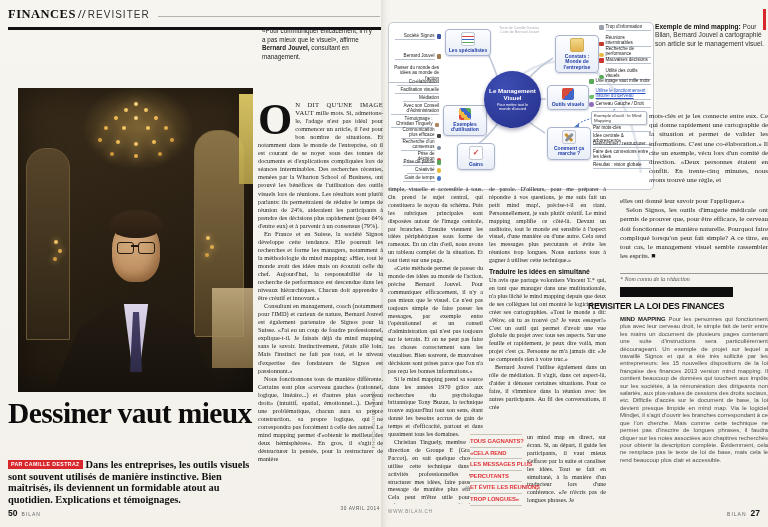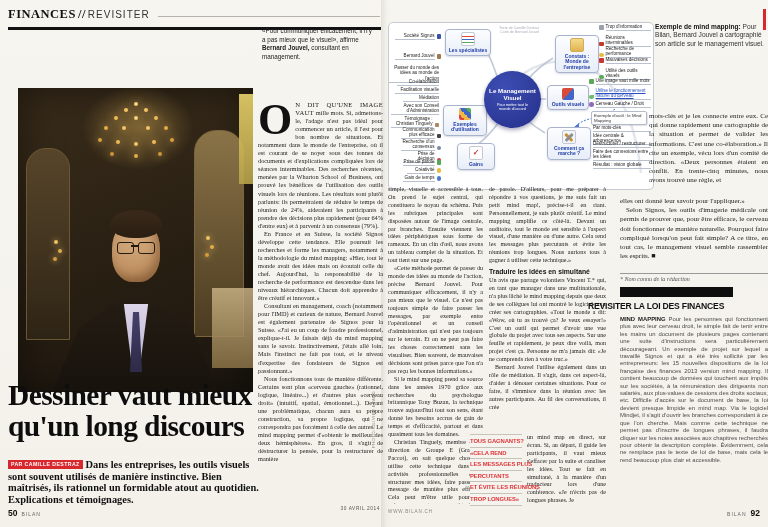--- a/index.html
+++ b/index.html
@@ -36,21 +36,21 @@
   .glasses .bridge{position:absolute;left:14px;top:3px;width:8px;height:1.5px;background:#241b10;}
   .photo-credit{left:371px;top:388px;width:10px;height:60px;font:4.2px/5px "Liberation Sans",sans-serif;color:#8a867c;letter-spacing:.4px;writing-mode:vertical-rl;transform:rotate(180deg);}
   
   .quoteblk{left:262px;top:27px;width:112px;font:6.3px/8.6px "Liberation Sans",sans-serif;color:#222;}
   .quoteblk b{font-weight:bold;}
   .col1{left:258px;top:101px;width:125px;height:386px;overflow:hidden;font:6.3px/8.05px "Liberation Serif",serif;text-align:justify;}
   .col1 p,.colx p{margin:0;}
   .col1 p + p,.colx p + p{text-indent:6px;}
   .dropcap{float:left;font:bold 44px/34px "Liberation Serif",serif;color:#111;margin:2px 3px 0 0;}
   .lead-caps{font-size:6.6px;letter-spacing:.3px;}
-  .title{left:8px;top:380px;width:258px;font:bold 29.5px/31px "Liberation Serif",serif;letter-spacing:-.6px;color:#0d0d0d;}
+  .title{left:8px;top:398px;width:258px;font:bold 29.5px/31px "Liberation Serif",serif;letter-spacing:-.6px;color:#0d0d0d;}
   .standfirst{left:8px;top:459px;width:256px;height:46px;overflow:hidden;font:bold 10.4px/11.6px "Liberation Serif",serif;color:#111;}
   .bytag{display:inline-block;background:#d9272e;color:#fff;font:bold 5.2px/7px "Liberation Sans",sans-serif;letter-spacing:.4px;padding:1px 3px;vertical-align:2px;margin-right:3px;}
   .foot{font-family:"Liberation Sans",sans-serif;color:#555;}
   .pg-num{font:bold 8.5px/9px "Liberation Sans",sans-serif;color:#111;}
   .brand{font:5px/9px "Liberation Sans",sans-serif;letter-spacing:1px;color:#666;}
   .fold{left:381px;top:0;width:10px;height:527px;background:linear-gradient(90deg,rgba(60,50,30,.10),rgba(60,50,30,.02) 55%,rgba(255,255,255,0));}
   
   .mindmap{left:388px;top:22px;width:264px;height:166px;background:#fff;border:1px solid #c6cad2;border-radius:5px;}
   .mm-credit{position:absolute;left:98px;top:3px;width:52px;text-align:right;font:3.6px/4.4px "Liberation Sans",sans-serif;color:#aab;}
   .mm-leaf{position:absolute;display:flex;align-items:flex-end;gap:2px;font:4.6px/5.4px "Liberation Sans",sans-serif;color:#222;}
@@ -122,24 +122,23 @@
 
   <div class="abs col1">
     <p><span class="dropcap">O</span><span class="lead-caps">N DIT QU'UNE IMAGE VAUT</span><span> mille mots. Si, admettons-le, l'adage n'est pas idéal pour commencer un article, il l'est pour bon nombre de situations. Et notamment dans le monde de l'entreprise, où il est courant de se noyer sous des tonnes de documents et d'explications compliquées lors de séances interminables. Des recherches récentes, menées par la Wharton School of Business, ont prouvé les bénéfices de l'utilisation des outils visuels lors de réunions. Les résultats sont plutôt parlants: ils permettraient de réduire le temps de réunion de 24%, aideraient les participants à prendre des décisions plus rapidement (pour 64% d'entre eux) et à parvenir à un consensus (79%).</span></p>
     <p>En France et en Suisse, la société Signos développe cette tendance. Elle poursuit les recherches et forme les managers, notamment à la méthodologie du mind mapping: «Hier, tout le monde avait des idées mais on écoutait celle du chef. Aujourd'hui, la responsabilité de la recherche de performance est descendue dans les niveaux hiérarchiques. Chacun doit apprendre à être créatif et innovant.»</p>
     <p>Consultant en management, coach (notamment pour l'IMD) et curieux de nature, Bernard Jouvel est également partenaire de Signos pour la Suisse. «J'ai eu un coup de foudre professionnel, explique-t-il. Je faisais déjà du mind mapping sans le savoir. Instinctivement, j'étais allé loin. Mais l'instinct ne fait pas tout, et le niveau d'expertise des fondateurs de Signos est passionnant.»</p>
     <p>Nous fonctionnons tous de manière différente. Certains sont plus «cerveau gauche» (rationnel, logique, linéaire...) et d'autres plus «cerveau droit» (intuitif, spatial, émotionnel...). Devant une problématique, chacun aura sa propre construction, sa propre logique, qui ne correspondra pas forcément à celle des autres. Le mind mapping permet d'«obtenir le meilleur des deux hémisphères». En gros, il s'agit de déstructurer la pensée, pour la restructurer de manière</p>
   </div>
 
   <div class="abs title">
     <div>Dessiner vaut mieux</div>
-    <div>qu'un long discours</div>
   </div>
   <div class="abs standfirst">
-    <span class="bytag">PAR CAMILLE DESTRAZ</span><span>Dans les entreprises, les outils visuels sont souvent utilisés de manière instinctive. Bien maîtrisés, ils rationnel un formidable atout au quotidien. Explications et témoignages.</span>
+    <span class="bytag">PAR CAMILLE DESTRAZ</span><span>Dans les entreprises, les outils visuels sont souvent utilisés de manière instinctive. Bien maîtrisés, ils deviennent un formidable atout au quotidien. Explications et témoignages.</span>
   </div>
 
   <div class="abs" style="left:8px;top:502px;">
     <span class="pg-num">50</span>
     <span class="brand">BILAN</span>
   </div>
   <div class="abs foot" style="left:280px;top:506px;width:100px;text-align:right;font-size:4.8px;letter-spacing:.6px;">30 AVRIL 2014</div>
 
   <div class="abs fold"></div>
 
@@ -344,17 +343,17 @@
 
   <div class="abs blackbar"></div>
   <div class="abs sb-title">REVISITER LA LOI DES FINANCES</div>
   <div class="abs sb-body">
     <b>MIND MAPPING</b><span> Pour les personnes qui fonctionnent plus avec leur cerveau droit, le simple fait de tenir entre les mains un document de plusieurs pages contenant une suite d'instructions sera particulièrement décourageant. Un exemple de projet sur lequel a travaillé Signos et qui a été très sollicité par les entrepreneurs: les 15 nouvelles dispositions de la loi française des finances 2013 version mind mapping. Il contient beaucoup de données qui touchent aux impôts sur les sociétés, à la rémunération des dirigeants non salariés, aux plus-values de cessions des droits sociaux, etc. Difficile d'accès sur le document de base, la loi devient presque limpide en mind map. Via le logiciel Mindjet, il s'agit d'ouvrir les branches correspondant à ce que l'on cherche. Mais comme cette technique ne permet pas d'inscrire de longues phrases, il faudra cliquer sur les notes associées aux chapitres recherchés pour obtenir la description complète. Évidemment, cela ne remplace pas le texte de loi de base, mais cela le rend beaucoup plus clair et accessible.</span>
   </div>
 
   <div class="abs foot" style="left:388px;top:509px;font-size:4.6px;letter-spacing:.8px;color:#888;">WWW.BILAN.CH</div>
   <div class="abs" style="left:688px;top:502px;width:72px;text-align:right;">
     <span class="brand">BILAN</span>
-    <span class="pg-num">92</span>
+    <span class="pg-num">27</span>
   </div>
 
   <div class="abs redtick"></div>
 </div>
 
 </body></html>

